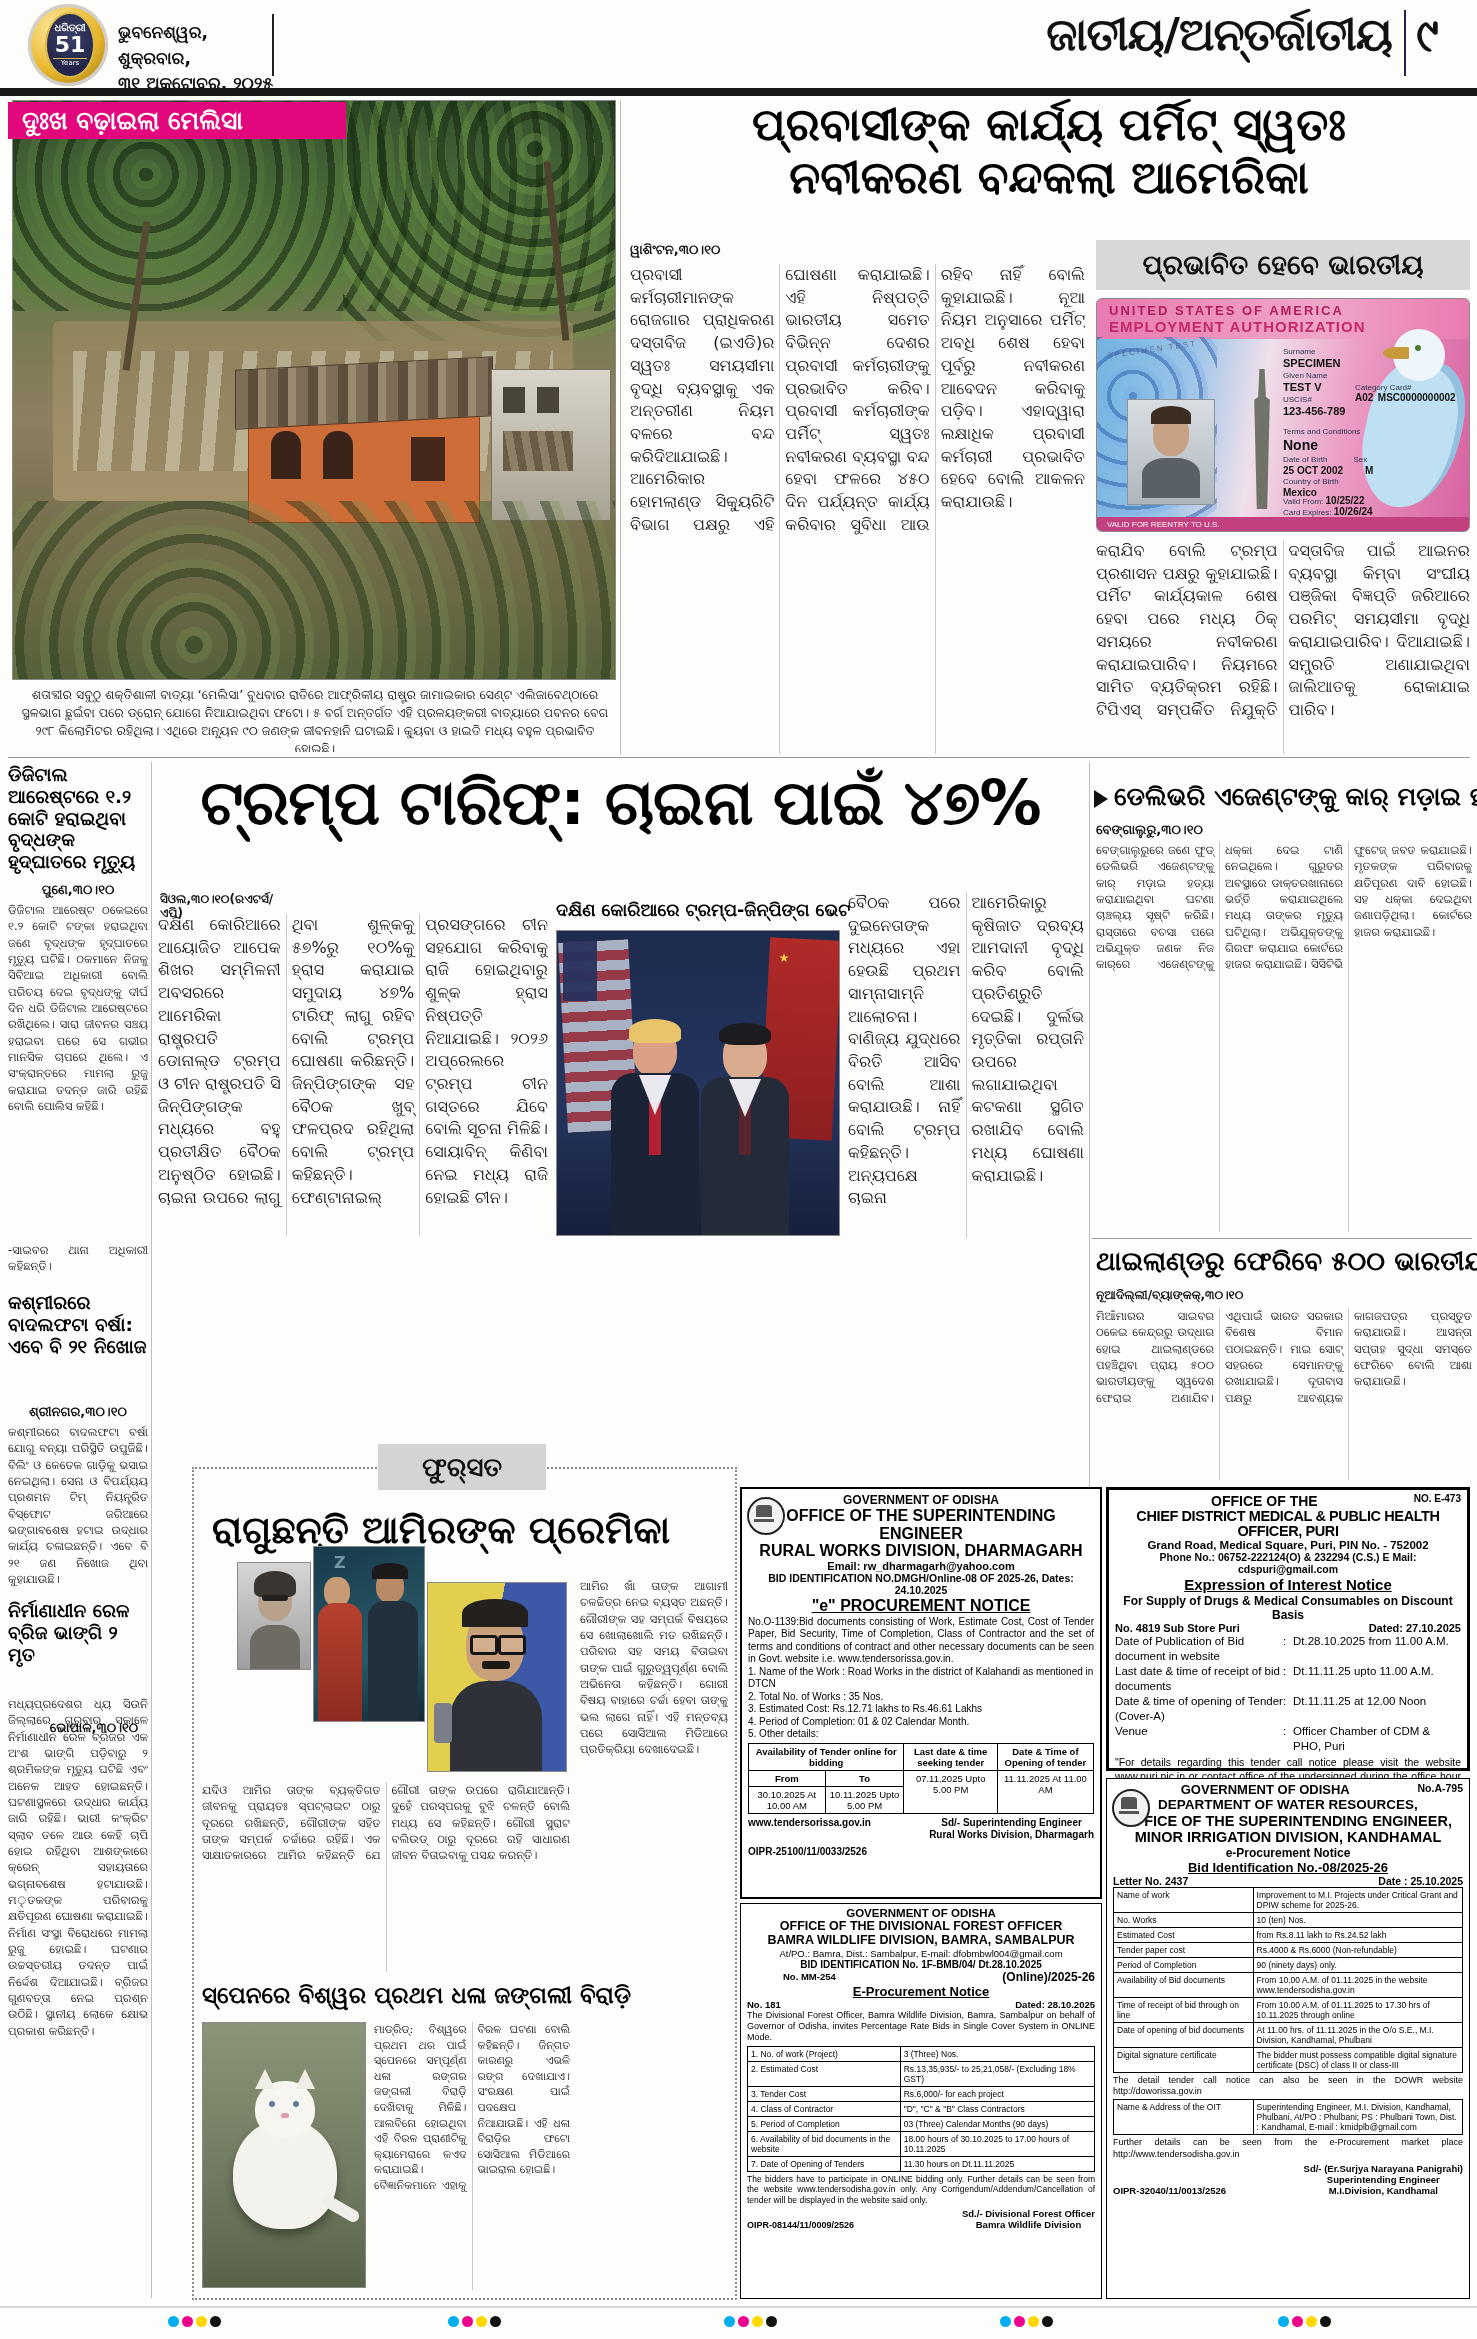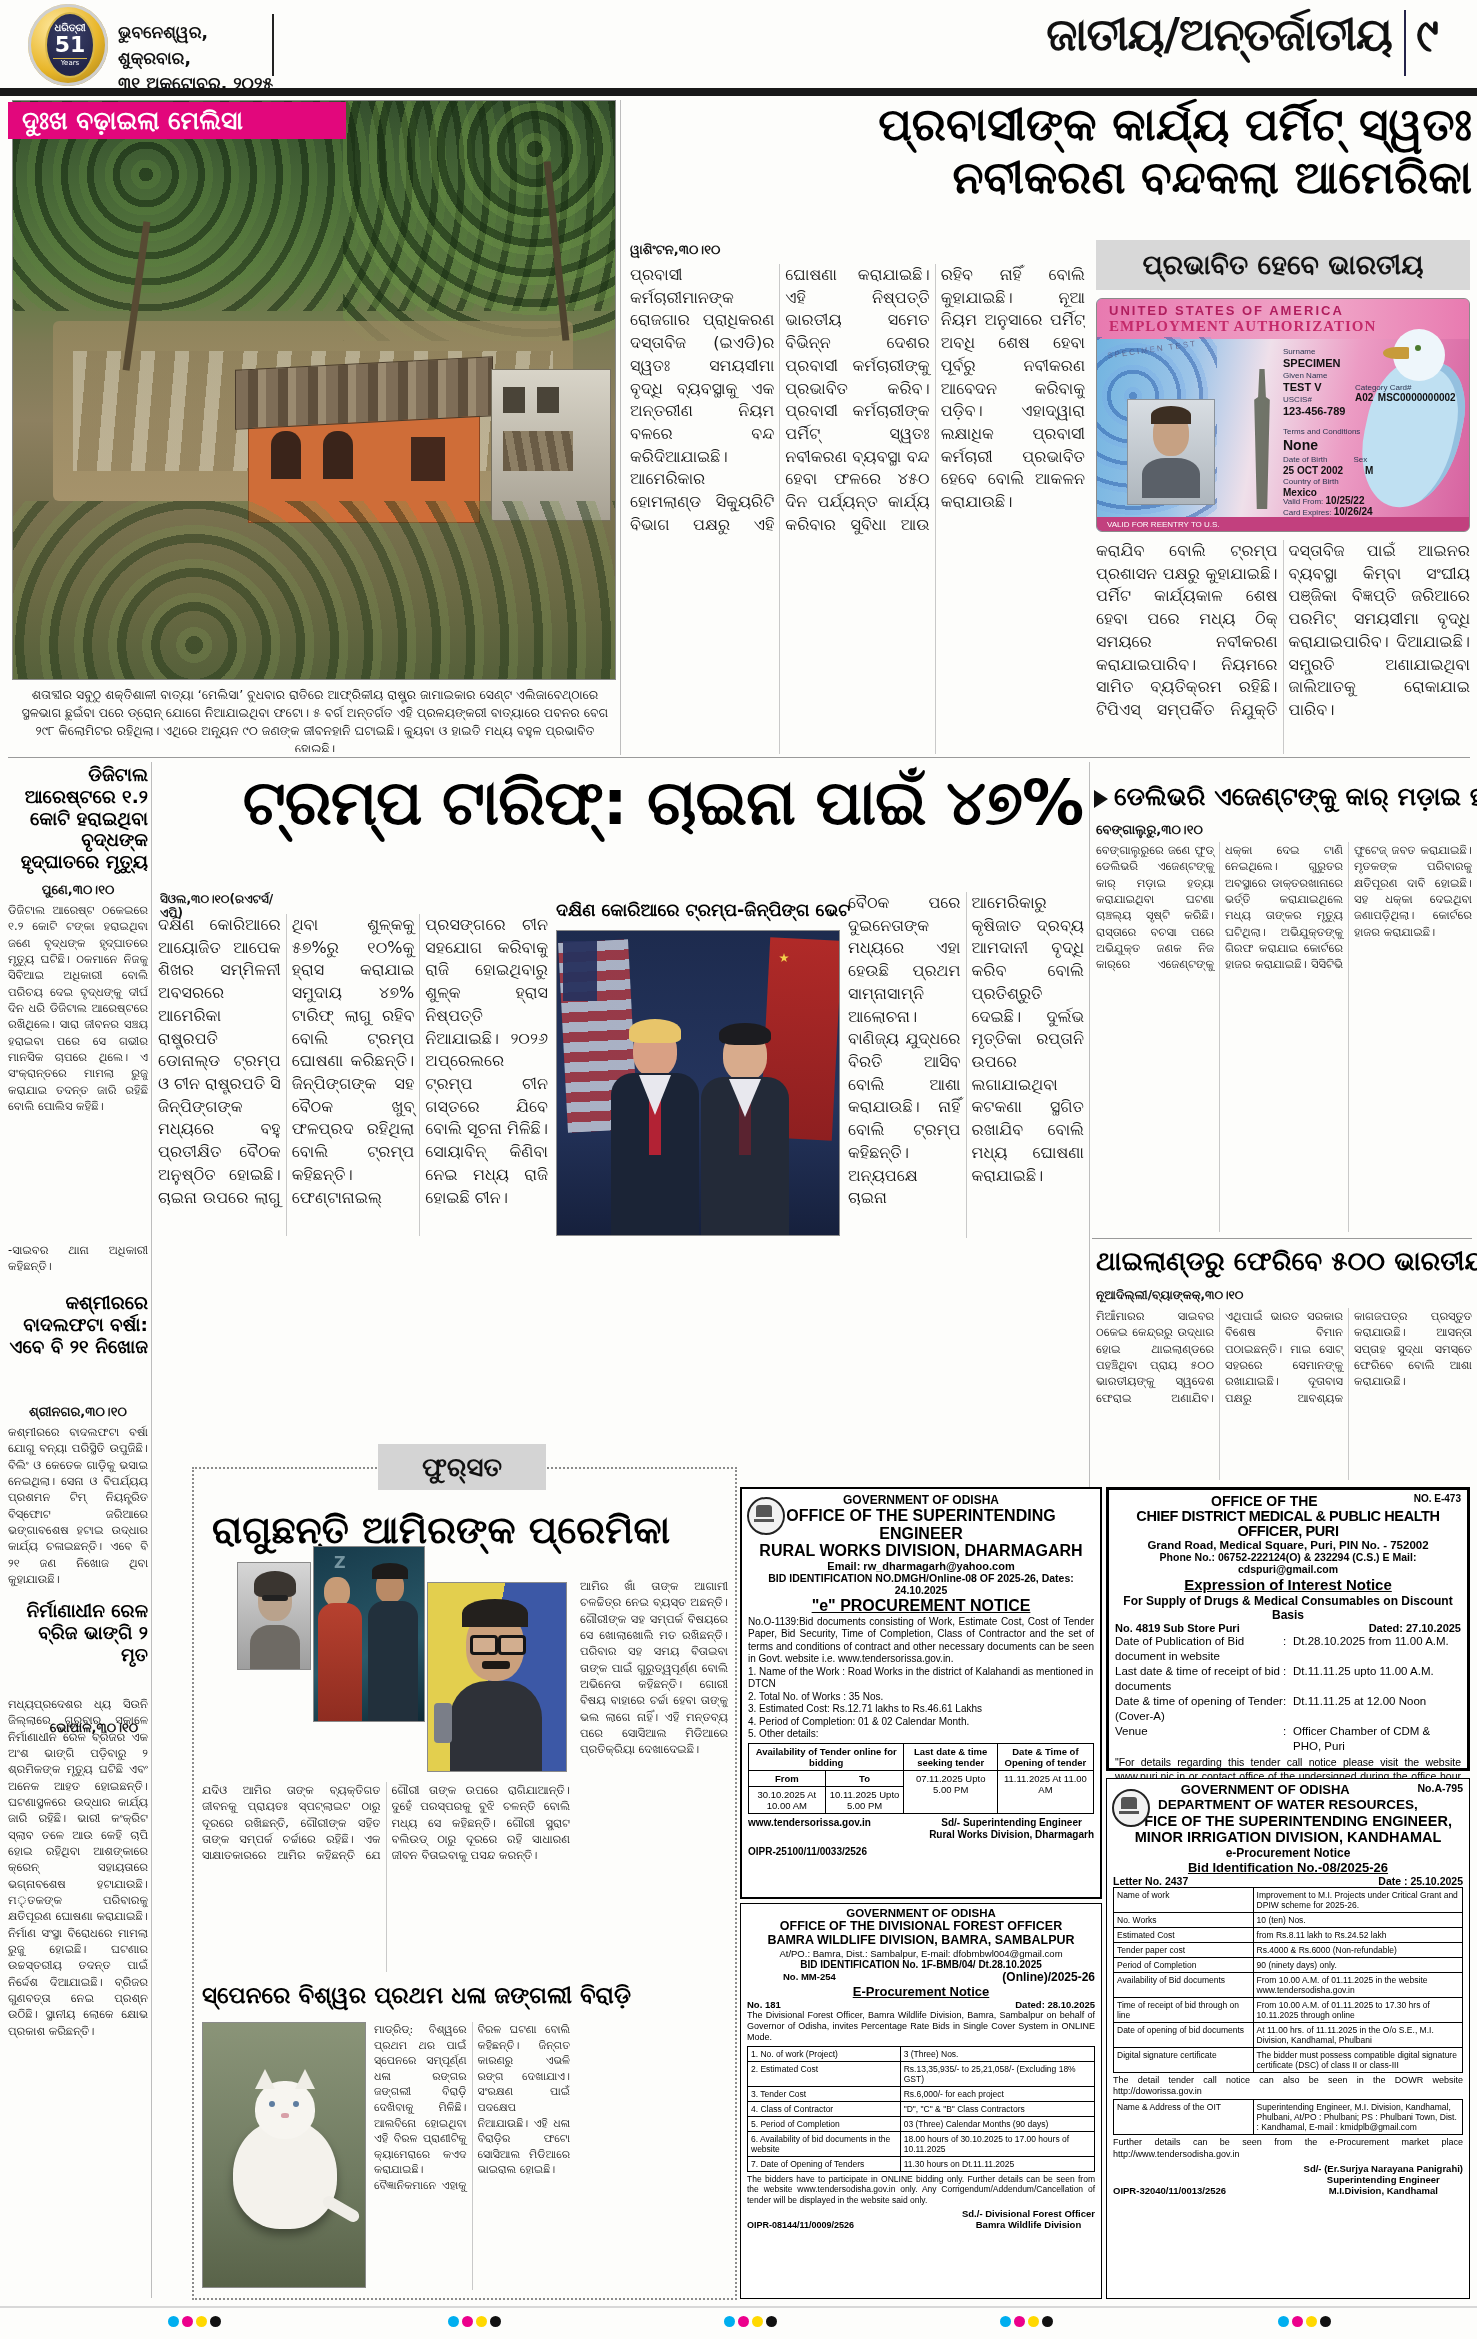--- a/index.html
+++ b/index.html
@@ -8,21 +8,21 @@
   .abs{position:absolute;}
   .b{font-weight:bold;}
   .c{text-align:center;}
   .j{text-align:justify;}
   .nw{white-space:nowrap;}
   .odia{font-family:"DejaVu Sans",sans-serif;}
   .body-txt{font-size:16px;line-height:1.42;text-align:justify;color:#151515;overflow:hidden;}
   .cols3{column-count:3;column-gap:11px;column-rule:1px solid #c9c9c9;}
   .cols2{column-count:2;column-gap:11px;column-rule:1px solid #c9c9c9;}
   .dateline{font-weight:bold;font-size:13px;}
-  .hl{font-weight:bold;color:#000;line-height:1.18;text-align:right;}
+  .hl{font-weight:bold;color:#000;line-height:1.18;}
   .rule-h{background:#9a9a9a;height:1px;}
   .rule-v{background:#bdbdbd;width:1px;}
   .photo-frame{border:1px solid #8a8a8a;box-sizing:border-box;overflow:hidden;}
   
   .notice{font-family:"Liberation Sans",sans-serif;color:#000;box-sizing:border-box;background:#fff;}
   .notice table{border-collapse:collapse;width:100%;}
   .notice td,.notice th{border:1px solid #000;padding:2px 3px;vertical-align:top;}
   .nt-sm{font-size:10px;line-height:1.25;}
   .u{text-decoration:underline;}
   .emblem{width:34px;height:34px;border-radius:50%;border:2px solid #222;position:relative;background:#f2f2f2;}
@@ -97,21 +97,21 @@
     <div>ନବୀକରଣ ବନ୍ଦକଲା ଆମେରିକା</div>
   </div>
   <div class="abs dateline odia" style="left:630px;top:242px;">ୱାଶିଂଟନ,୩୦।୧୦</div>
   <div class="abs body-txt cols3 odia" style="left:630px;top:264px;width:455px;height:490px;">ପ୍ରବାସୀ କର୍ମଚାରୀମାନଙ୍କ ରୋଜଗାର ପ୍ରାଧିକରଣ ଦସ୍ତାବିଜ (ଇଏଡି)ର ସ୍ୱତଃ ସମୟସୀମା ବୃଦ୍ଧି ବ୍ୟବସ୍ଥାକୁ ଏକ ଅନ୍ତରୀଣ ନିୟମ ବଳରେ ବନ୍ଦ କରିଦିଆଯାଇଛି। ଆମେରିକାର ହୋମଲାଣ୍ଡ ସିକ୍ୟୁରିଟି ବିଭାଗ ପକ୍ଷରୁ ଏହି ଘୋଷଣା କରାଯାଇଛି। ଏହି ନିଷ୍ପତ୍ତି ଭାରତୀୟ ସମେତ ବିଭିନ୍ନ ଦେଶର ପ୍ରବାସୀ କର୍ମଚାରୀଙ୍କୁ ପ୍ରଭାବିତ କରିବ। ପ୍ରବାସୀ କର୍ମଚାରୀଙ୍କ ପର୍ମିଟ୍ ସ୍ୱତଃ ନବୀକରଣ ବ୍ୟବସ୍ଥା ବନ୍ଦ ହେବା ଫଳରେ ୪୫୦ ଦିନ ପର୍ଯ୍ୟନ୍ତ କାର୍ଯ୍ୟ କରିବାର ସୁବିଧା ଆଉ ରହିବ ନାହିଁ ବୋଲି କୁହାଯାଇଛି। ନୂଆ ନିୟମ ଅନୁସାରେ ପର୍ମିଟ୍ ଅବଧି ଶେଷ ହେବା ପୂର୍ବରୁ ନବୀକରଣ ଆବେଦନ କରିବାକୁ ପଡ଼ିବ। ଏହାଦ୍ୱାରା ଲକ୍ଷାଧିକ ପ୍ରବାସୀ କର୍ମଚାରୀ ପ୍ରଭାବିତ ହେବେ ବୋଲି ଆକଳନ କରାଯାଉଛି।</div>
 
   <div class="abs b odia c" style="left:1096px;top:240px;width:374px;height:50px;background:#d8d8d8;font-size:27px;line-height:50px;">ପ୍ରଭାବିତ ହେବେ ଭାରତୀୟ</div>
 
   <div class="abs photo-frame" style="left:1096px;top:298px;width:374px;height:234px;border-radius:6px;background:linear-gradient(100deg,#6fb3e0 0%,#9cc4e8 26%,#efe0ea 44%,#ec9cc4 66%,#d6619f 100%);font-family:'Liberation Sans',sans-serif;">
     <div class="abs" style="left:0;top:0;width:374px;height:40px;background:linear-gradient(90deg,#e87ab0,#f0a6c8 60%,#e87ab0);"></div>
     <div class="abs b" style="left:12px;top:4px;font-size:13px;color:#b01e5e;letter-spacing:2px;">UNITED STATES OF AMERICA</div>
-    <div class="abs b" style="left:12px;top:19px;font-size:15px;color:#c42a6a;letter-spacing:1px;font-family:Liberation Serif, serif;">EMPLOYMENT AUTHORIZATION</div>
+    <div class="abs b" style="left:12px;top:19px;font-size:15px;color:#c42a6a;letter-spacing:1px;">EMPLOYMENT AUTHORIZATION</div>
     <div class="abs" style="left:10px;top:46px;font-size:8px;color:#6a6a8a;transform:rotate(-8deg);letter-spacing:2px;">SPECIMEN TEST</div>
 
     <div class="abs" style="left:0;top:38px;width:120px;height:196px;background:repeating-radial-gradient(circle at 30% 30%, rgba(40,90,170,.5) 0 4px, rgba(120,170,230,.35) 4px 9px, transparent 9px 22px);"></div>
 
     <div class="abs" style="left:248px;top:30px;width:120px;height:190px;">
       <div class="abs" style="left:20px;top:30px;width:95px;height:150px;background:#bfe0f2;border-radius:50% 40% 60% 50%;transform:rotate(12deg);box-shadow:-6px 6px 0 rgba(120,170,210,.6) inset;"></div>
       <div class="abs" style="left:48px;top:0px;width:52px;height:52px;background:#eef6fb;border-radius:50%;"></div>
       <div class="abs" style="left:38px;top:18px;width:26px;height:12px;background:#c79b3b;border-radius:60% 10% 10% 60%;"></div>
       <div class="abs" style="left:70px;top:16px;width:6px;height:6px;background:#4b7a2e;border-radius:50%;"></div>
     </div>

